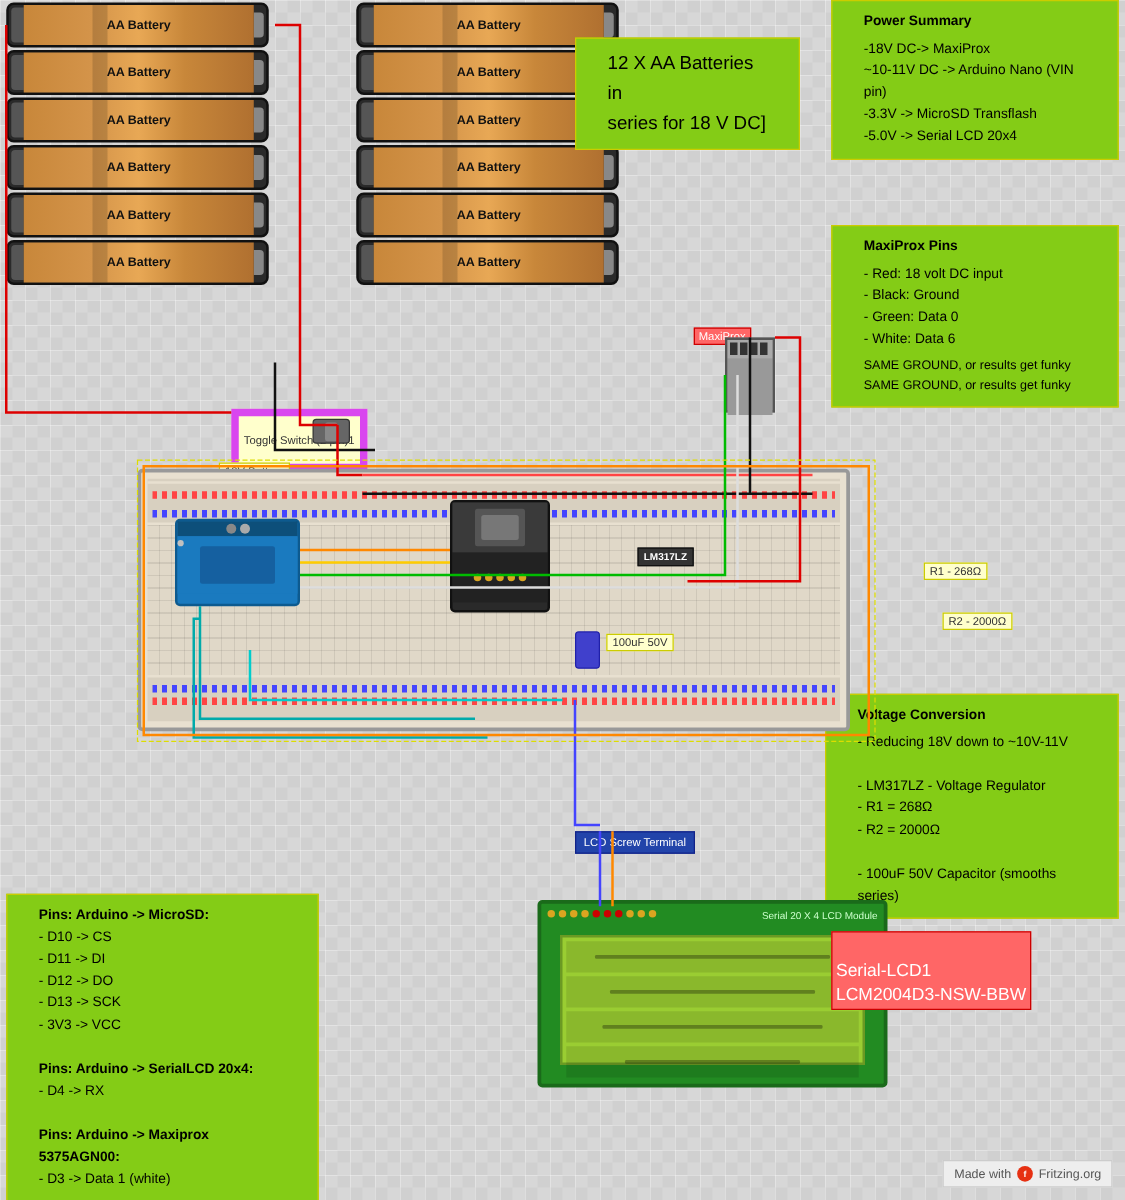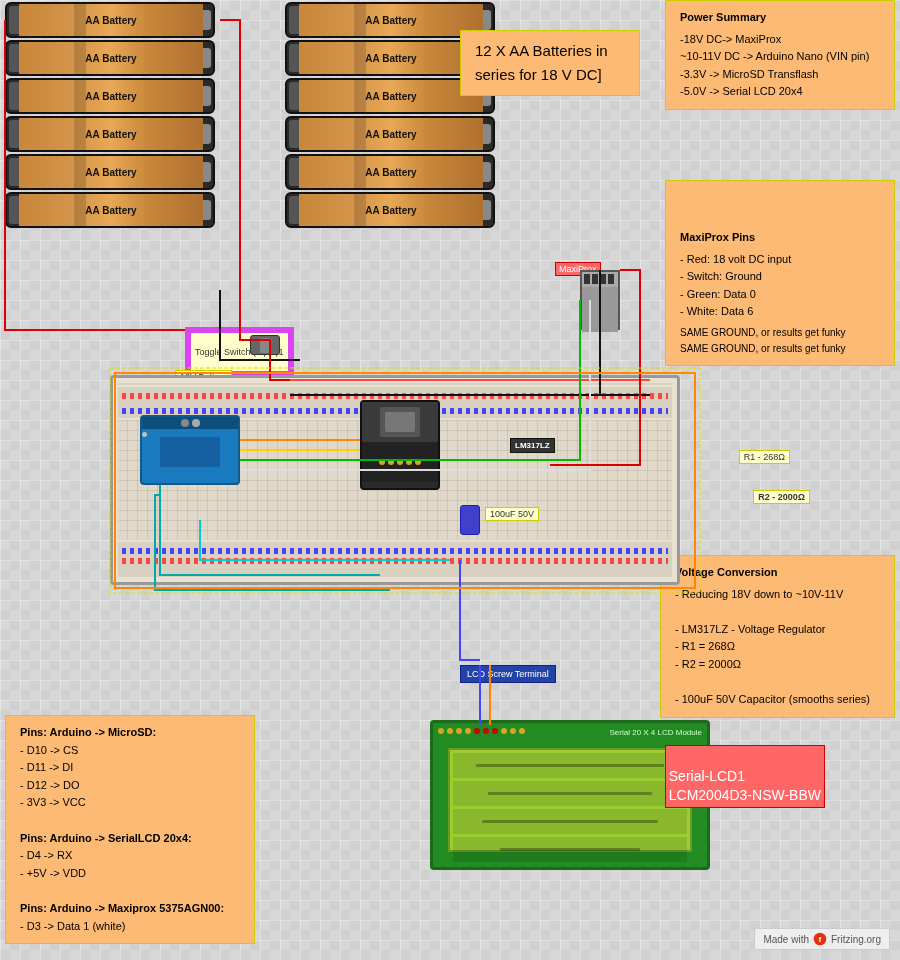--- a/index.html
+++ b/index.html
@@ -81,23 +81,23 @@
     .battery-group-right {
       position: absolute;
       top: 0;
       left: 280px;
       width: 220px;
     }
 
     
     .info-box {
       position: absolute;
-      background: #fdba74;
+      background: #84cc16;
       border: 1px solid #cccc00;
-      padding: 8px 14px;
+      padding: 8px 25px;
       font-size: 11px;
       line-height: 1.6;
     }
 
     
     .arduino {
       position: absolute;
       top: 415px;
       left: 130px;
       width: 100px;
@@ -352,23 +352,23 @@
 
 <div class="info-box" style="top:0px; right:5px; width:230px;">
   <div style="font-weight:bold; margin-bottom:4px;">Power Summary</div>
   <div>-18V DC-&gt; MaxiProx</div>
   <div>~10-11V DC -&gt; Arduino Nano (VIN pin)</div>
   <div>-3.3V -&gt; MicroSD Transflash</div>
   <div>-5.0V -&gt; Serial LCD 20x4</div>
 </div>
 
 <div class="info-box" style="top:180px; right:5px; width:230px;">
-  <div style="font-weight:bold; margin-bottom:4px;margin-top:40px;">MaxiProx Pins</div>
+  <div style="font-weight:bold; margin-bottom:4px;">MaxiProx Pins</div>
   <div>- Red: 18 volt DC input</div>
-  <div>- Switch: Ground</div>
+  <div>- Black: Ground</div>
   <div>- Green: Data 0</div>
   <div>- White: Data 6</div>
   <div style="margin-top:4px; font-size:10px;">SAME GROUND, or results get funky</div>
   <div style="font-size:10px;">SAME GROUND, or results get funky</div>
 </div>
 
 <div class="info-box" style="top:555px; right:5px; width:235px;">
   <div style="font-weight:bold; margin-bottom:4px;">Voltage Conversion</div>
   <div>- Reducing 18V down to ~10V-11V</div>
   <div>&nbsp;</div>
@@ -377,25 +377,25 @@
   <div>- R2 = 2000Ω</div>
   <div>&nbsp;</div>
   <div>- 100uF 50V Capacitor (smooths series)</div>
 </div>
 
 <div class="info-box" style="top:715px; left:5px; width:250px;">
   <div style="font-weight:bold;">Pins: Arduino -&gt; MicroSD:</div>
   <div>- D10 -&gt; CS</div>
   <div>- D11 -&gt; DI</div>
   <div>- D12 -&gt; DO</div>
+  <div>- D13 -&gt; SCK</div>
   <div>- 3V3 -&gt; VCC</div>
   <div>&nbsp;</div>
   <div style="font-weight:bold;">Pins: Arduino -&gt; SerialLCD 20x4:</div>
   <div>- D4 -&gt;  RX</div>
-  <div>- +5V -&gt; VDD</div>
   <div>&nbsp;</div>
   <div style="font-weight:bold;">Pins: Arduino -&gt; Maxiprox 5375AGN00:</div>
   <div>- D3 -&gt;  Data 1 (white)</div>
 </div>
 
 <div class="toggle-label" style="top:327px; left:185px;">
   <span>Toggle Switch (2 pin)1</span>
 </div>
 
 <div class="component-label-yellow" style="top:370px; left:175px; font-size:9px;">
@@ -473,21 +473,21 @@
 </div>
 
 <div class="ic-component" style="top:438px; left:510px;font-weight:bold;">
   <span>LM317LZ</span>
 </div>
 
 <div class="component-label-yellow" style="top:450px; right:110px; font-size:9px;">
   <span>R1 - 268Ω</span>
 </div>
 
-<div class="component-label-yellow" style="top:490px; right:90px; font-size:9px;font-weight:bold;">
+<div class="component-label-yellow" style="top:490px; right:90px; font-size:9px;">
   <span>R2 - 2000Ω</span>
 </div>
 
 <div style="position:absolute; top:505px; left:460px; width:20px; height:30px; background:#4040cc; border:1px solid #2020aa; border-radius:3px;"></div>
 <div class="component-label-yellow" style="top:507px; left:485px; font-size:9px;">
   <span>100uF 50V</span>
 </div>
 
 <div class="maxiprox">
   <div style="background:#aaa; height:15px; display:flex; gap:2px; padding:2px;">

